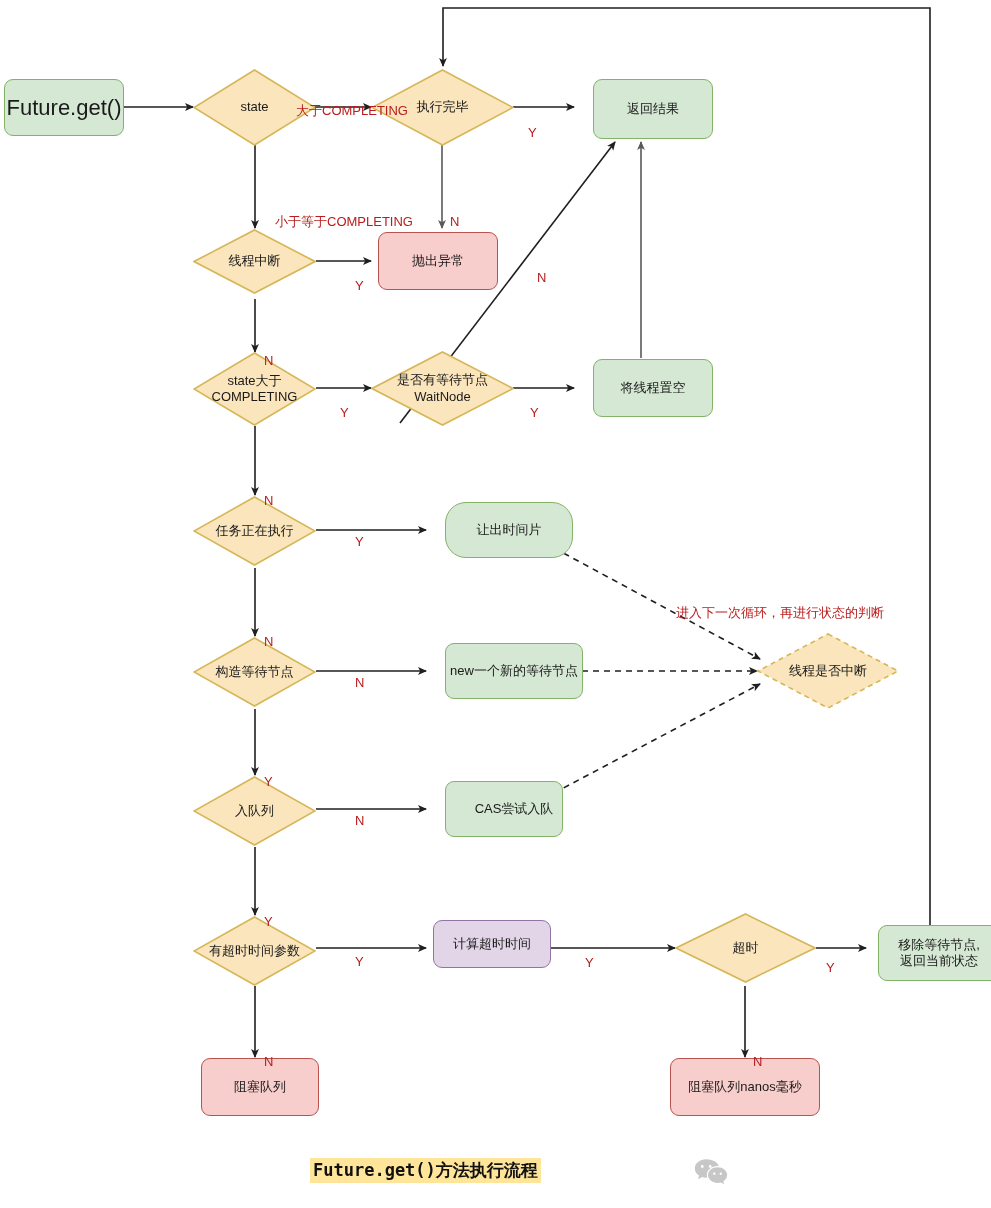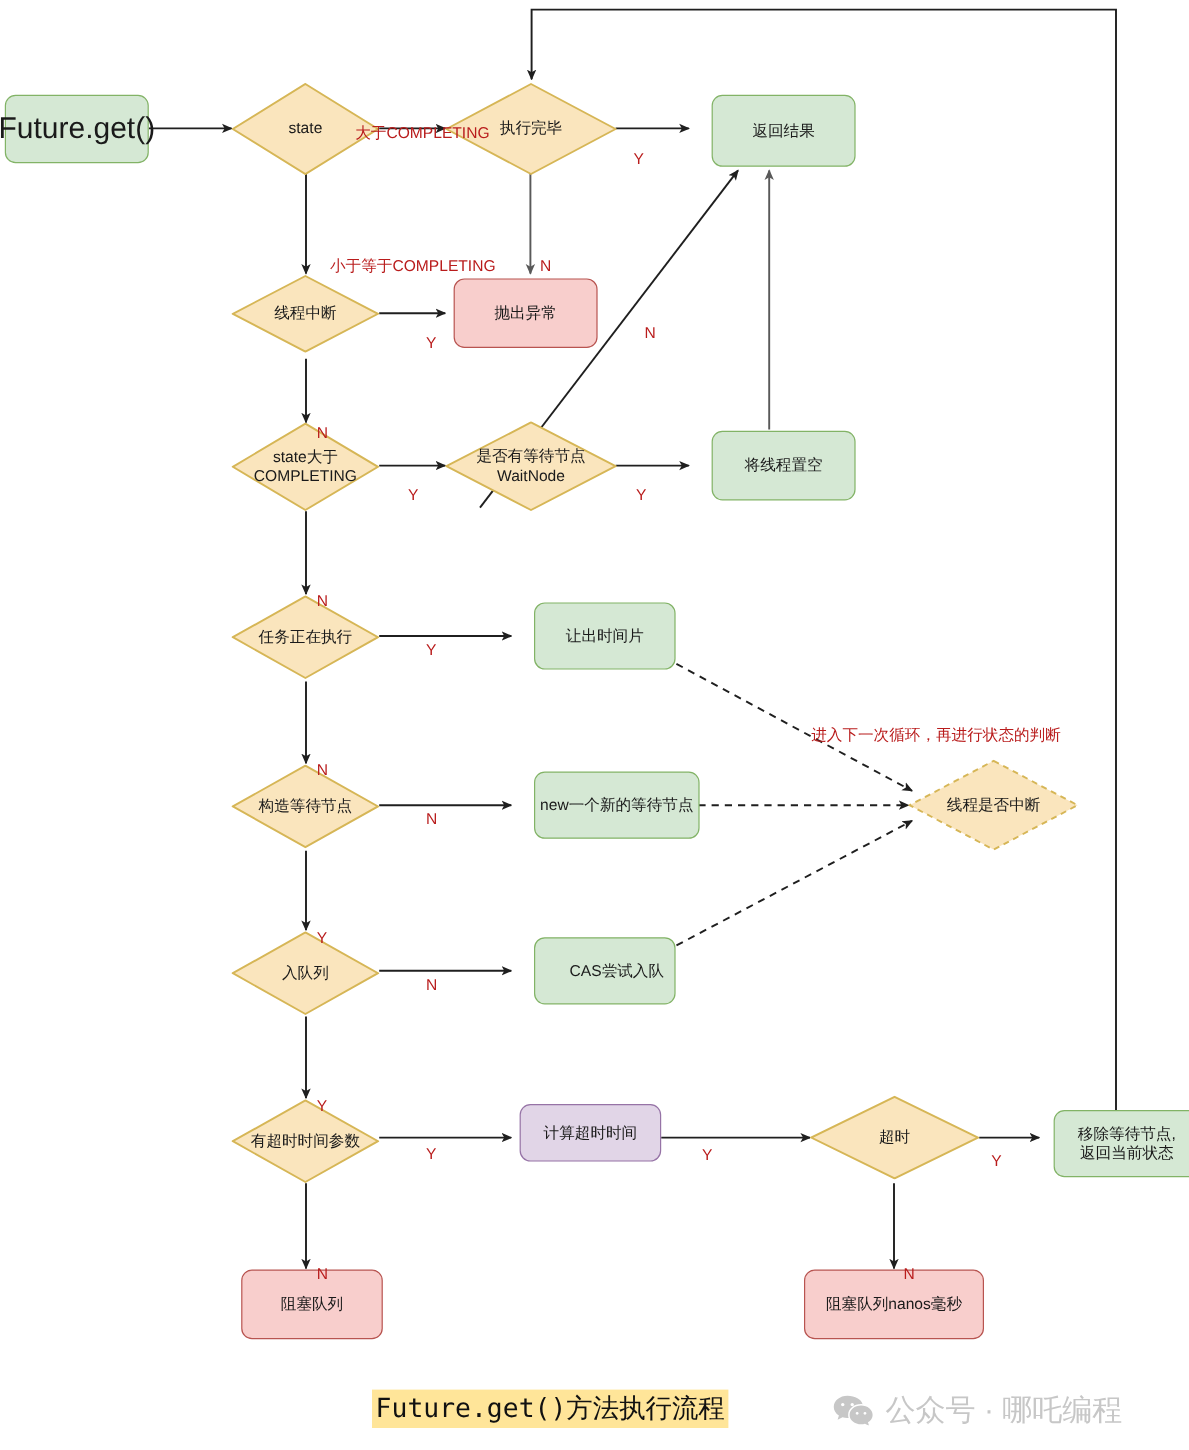--- a/index.html
+++ b/index.html
@@ -37,21 +37,21 @@
     white-space: pre-line;
   }
   .box {
     border-radius: 9px;
     border: 1px solid #888;
     font-size: 13px;
   }
   .box.green  { background: #d5e8d4; border-color: #82b366; margin-left: 12px; }
   .box.red    { background: #f8cecc; border-color: #b85450; }
   .box.purple { background: #e1d5e7; border-color: #9673a6; }
-  .box.start  { background: #d5e8d4; border-color: #82b366; font-size: 25px; }
+  .box.start  { background: #d5e8d4; border-color: #82b366; font-size: 22px; }
 
   .diamond {
     font-size: 13px;
     background: transparent;
     border: none;
   }
   .diamond .dshape {
     position: absolute;
     left: 0; top: 0;
     width: 100%;
@@ -67,25 +67,26 @@
     position: absolute;
     font-size: 13px;
     color: #b91c1c;
     white-space: nowrap;
     margin-top: 40px;
   }
 
   .caption {
     position: absolute;
     font-family: "DejaVu Sans Mono", "Liberation Mono", monospace;
-    font-size: 22px;
+    font-size: 17px;
     color: #111111;
     background: #ffe599;
     padding: 1px 3px;
     white-space: nowrap;
+    font-weight: bold;
   }
 
   .watermark {
     position: absolute;
     display: flex;
     align-items: center;
     gap: 10px;
     color: #c7c7c7;
     font-size: 25px;
     white-space: nowrap;
@@ -219,21 +220,21 @@
     <span>将线程置空</span>
   </div>
 
   <div class="node diamond" style="left:193px; top:496px; width:123px; height:70px;">
     <svg class="dshape" viewBox="0 0 123 70" preserveAspectRatio="none">
       <polygon points="61.5,1 122,35 61.5,69 1,35" fill="#fae5bd" stroke="#d6b656" stroke-width="1.6"></polygon>
     </svg>
     <span class="dlabel">任务正在执行</span>
   </div>
 
-  <div class="node box green" style="left:433px; top:502px; width:118px; height:56px;">
+  <div class="node box green" style="left:433px; top:502px; width:128px; height:56px;border-radius:21px;">
     <span>让出时间片</span>
   </div>
 
   <div class="node diamond" style="left:193px; top:637px; width:123px; height:70px;">
     <svg class="dshape" viewBox="0 0 123 70" preserveAspectRatio="none">
       <polygon points="61.5,1 122,35 61.5,69 1,35" fill="#fae5bd" stroke="#d6b656" stroke-width="1.6"></polygon>
     </svg>
     <span class="dlabel">构造等待节点</span>
   </div>
 
@@ -315,16 +316,15 @@
 
   <div class="caption" style="left:310px; top:1158px;">Future.get()方法执行流程</div>
 
   <div class="watermark" style="left:694px; top:1158px;">
     <span>
       <svg width="34" height="26" viewBox="0 0 34 26" xmlns="http://www.w3.org/2000/svg">
         <path d="M12.2 1.2C5.9 1.2 0.8 5.3 0.8 10.4c0 2.9 1.7 5.5 4.3 7.2L4 21.2l4.1-2.1c1.3 0.4 2.7 0.6 4.1 0.6 0.3 0 0.7 0 1-0.1-0.3-0.8-0.4-1.6-0.4-2.5 0-5 4.8-9 10.8-9 0.4 0 0.8 0 1.2 0.1C23.9 4.2 18.6 1.2 12.2 1.2z M8.3 7.1c0.8 0 1.4 0.6 1.4 1.4S9.1 9.9 8.3 9.9 6.9 9.3 6.9 8.5 7.5 7.1 8.3 7.1z M16.2 7.1c0.8 0 1.4 0.6 1.4 1.4s-0.6 1.4-1.4 1.4-1.4-0.6-1.4-1.4S15.4 7.1 16.2 7.1z" fill="#c7c7c7"></path>
         <path d="M33.2 17.1c0-4.3-4.3-7.8-9.6-7.8s-9.6 3.5-9.6 7.8c0 4.3 4.3 7.8 9.6 7.8 1.1 0 2.2-0.2 3.2-0.5l3.4 1.8-0.9-2.9C31.6 21.8 33.2 19.6 33.2 17.1z M20.3 14.6c0.7 0 1.2 0.5 1.2 1.2s-0.5 1.2-1.2 1.2-1.2-0.5-1.2-1.2S19.6 14.6 20.3 14.6z M26.8 14.6c0.7 0 1.2 0.5 1.2 1.2s-0.5 1.2-1.2 1.2-1.2-0.5-1.2-1.2S26.2 14.6 26.8 14.6z" fill="#c7c7c7"></path>
       </svg>
     </span>
-    <span>公众号 · 哪吒编程</span>
   </div>
 
 </div>
 
 </body></html>

